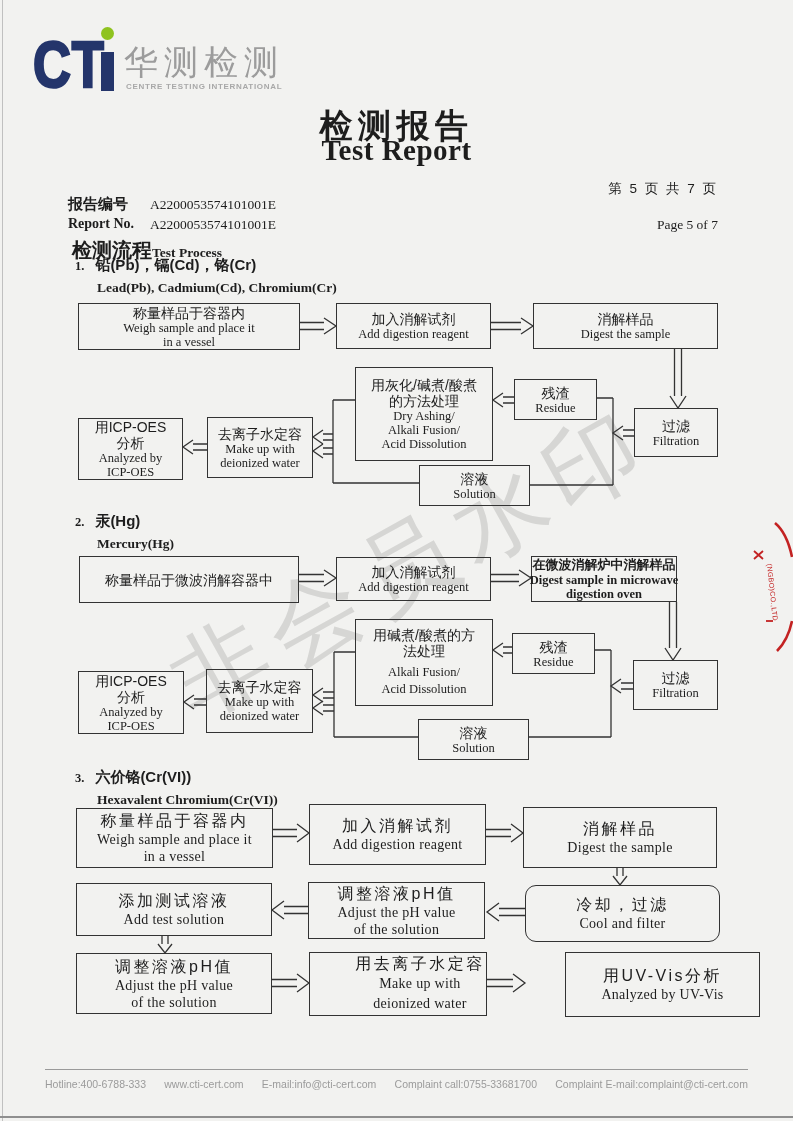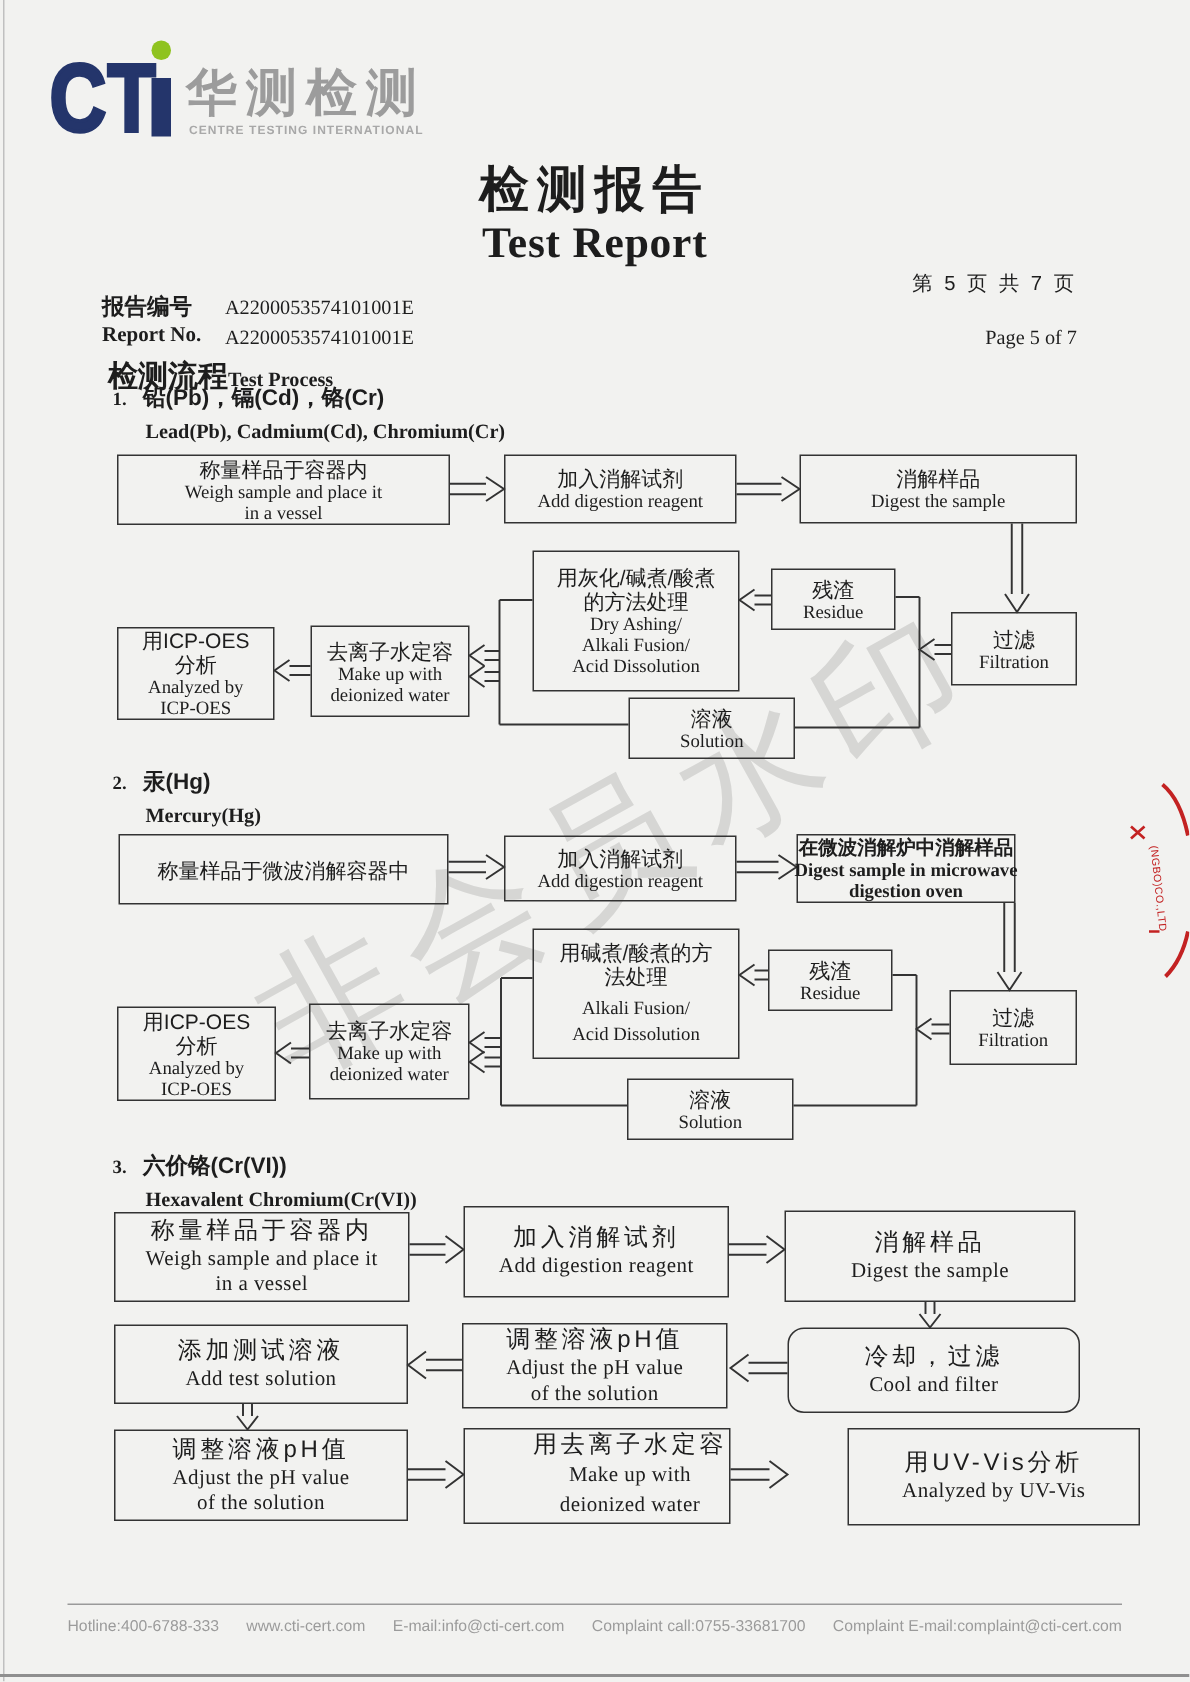--- a/index.html
+++ b/index.html
@@ -7,25 +7,25 @@
        font-family:"Liberation Sans","DejaVu Sans",sans-serif;color:#1d1d1d;}
   .abs{position:absolute;}
   .serif{font-family:"Liberation Serif","DejaVu Serif",serif;}
   #watermark{position:absolute;left:180px;top:644px;transform:rotate(-29deg);transform-origin:0 50%;
              font-size:94px;line-height:94px;letter-spacing:12px;color:#d6d6d4;white-space:nowrap;z-index:0;}
   
   #logo-ct{left:33px;top:33px;font-size:64px;line-height:64px;font-weight:bold;color:#24356b;
            -webkit-text-stroke:2.5px #24356b;letter-spacing:1px;transform:scaleX(0.82);transform-origin:0 0;z-index:2;}
   #logo-bar{left:101px;top:52px;width:13px;height:39px;background:#24356b;z-index:2;}
   #logo-dot{left:101px;top:27px;width:13px;height:13px;border-radius:50%;background:#8fc31f;z-index:3;}
-  #logo-cn{left:124px;top:45px;font-size:34px;line-height:35px;color:#9c9c9c;font-weight:bold;letter-spacing:6px;z-index:2;}
+  #logo-cn{left:124px;top:45px;font-size:34px;line-height:35px;color:#9c9c9c;font-weight:normal;letter-spacing:6px;z-index:2;}
   #logo-sub{left:126px;top:82px;font-size:8px;color:#a8a8a8;letter-spacing:0.7px;font-weight:bold;z-index:2;}
   
   #title-cn{left:0;top:104px;width:793px;text-align:center;font-size:33px;font-weight:bold;letter-spacing:5.5px;z-index:2;}
-  #title-en{left:0;top:146px;width:793px;text-align:center;font-size:29px;font-weight:bold;letter-spacing:0.5px;z-index:2;}
+  #title-en{left:0;top:134px;width:793px;text-align:center;font-size:29px;font-weight:bold;letter-spacing:0.5px;z-index:2;}
   .meta{font-size:13.5px;z-index:2;}
   .sec-num{font-family:"Liberation Serif","DejaVu Serif",serif;font-weight:bold;font-size:12.5px;}
   .sec-cn{font-weight:bold;font-size:15px;margin-left:11px;}
   .sec-en{font-family:"Liberation Serif","DejaVu Serif",serif;font-weight:bold;font-size:13.5px;}
   .box{position:absolute;border:1.5px solid #333333;box-sizing:border-box;display:flex;flex-direction:column;
        justify-content:center;align-items:center;text-align:center;z-index:2;background:transparent;}
   .box .cn{white-space:pre;font-size:14px;line-height:16px;}
   .box .en{white-space:pre;font-size:12.5px;line-height:14px;font-family:"Liberation Serif","DejaVu Serif",serif;}
   .box.s3 .cn{font-size:16px;line-height:20px;letter-spacing:2.5px;}
   .box.s3 .en{font-size:14px;line-height:17px;letter-spacing:0.3px;}

